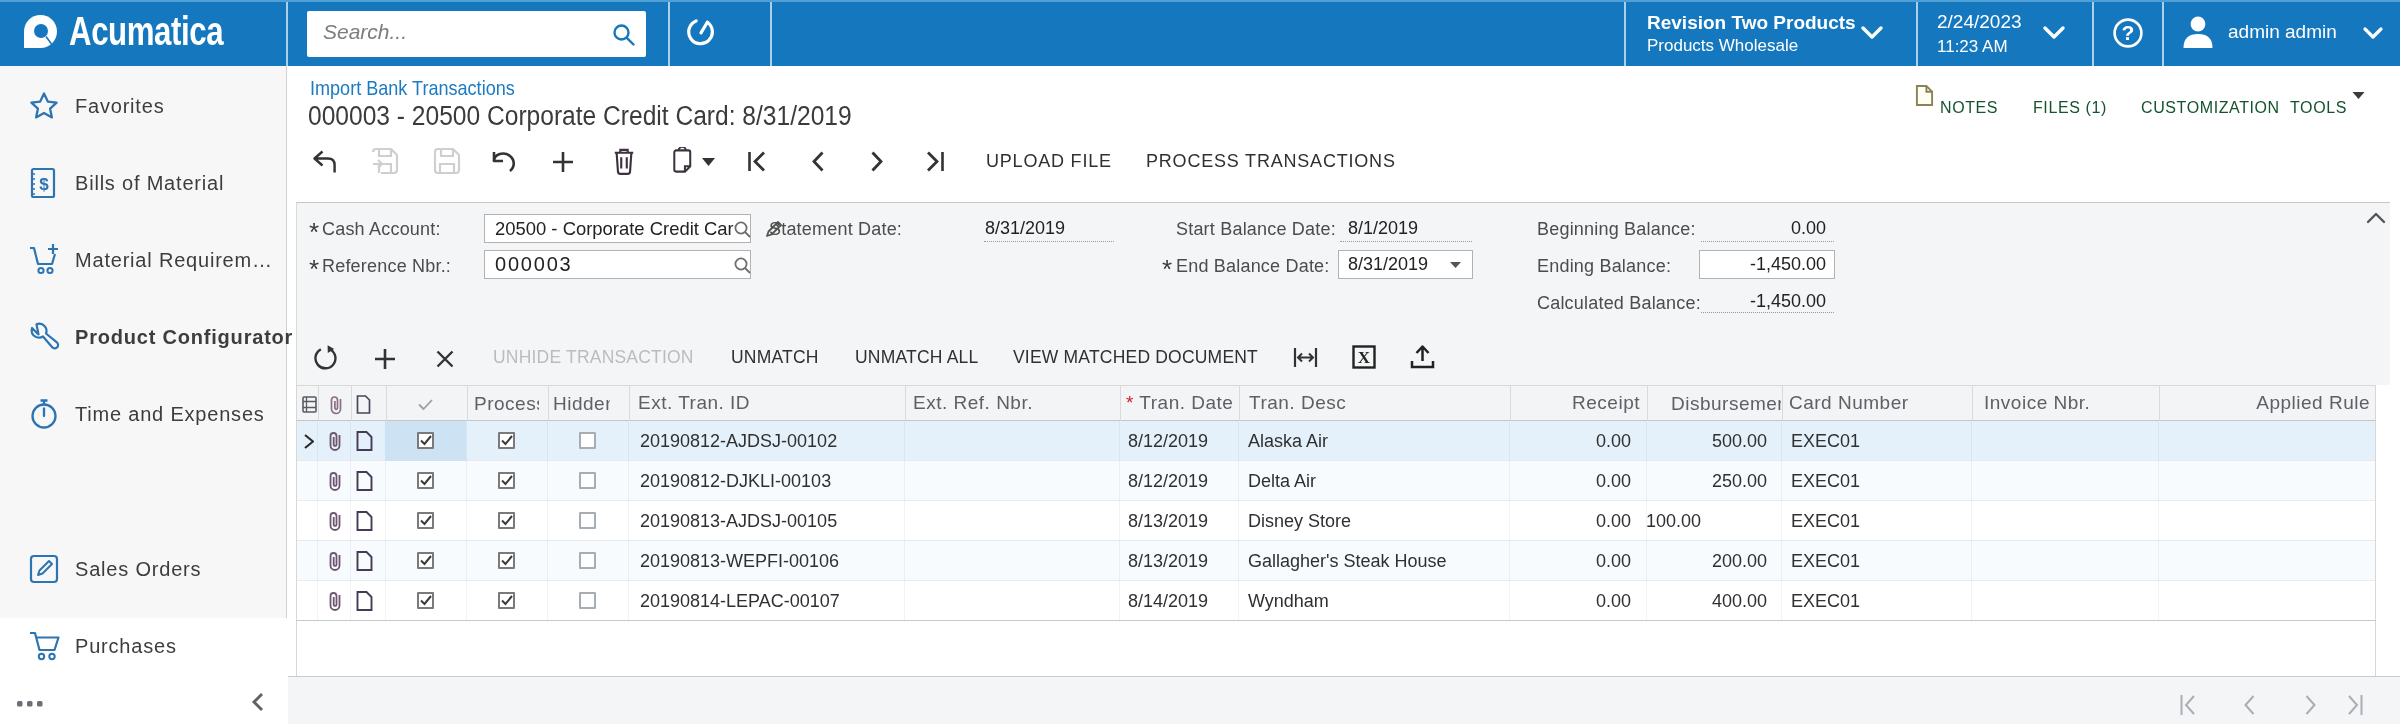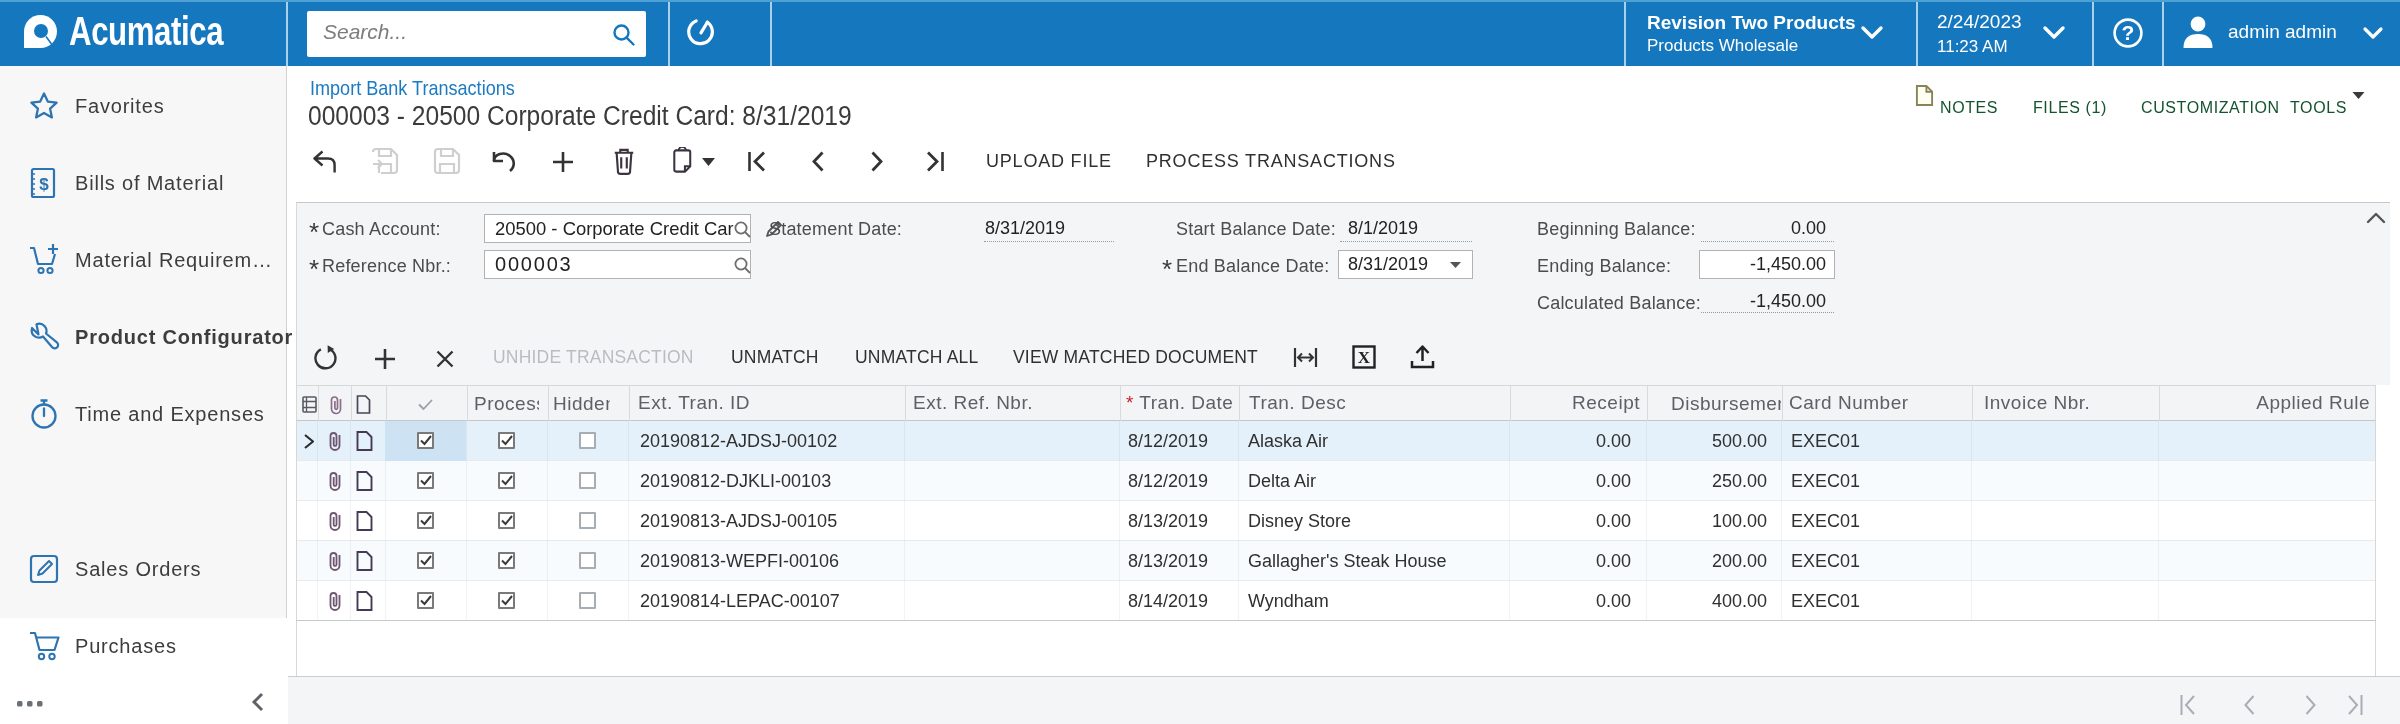--- a/index.html
+++ b/index.html
@@ -477,21 +477,21 @@
       </svg>
 <div class="cb" style="left:201px;border-color:#7a7a7a;"></div>
       <svg style="position:absolute;left:203px;top:13px;" width="14" height="13" viewBox="0 0 14 13">
         <path d="M2 6.5 L5.5 10 L12 2" fill="none" stroke="#3a3a3a" stroke-width="2"></path>
       </svg>
 <div class="cb" style="left:282px;border-color:#a6adb3;"></div>
 <div class="gcell" style="left:343px;">20190813-AJDSJ-00105</div>
 <div class="gcell" style="left:831px;">8/13/2019</div>
 <div class="gcell" style="left:951px;">Disney Store</div>
 <div class="gcell" style="left:1212px;width:122px;text-align:right;">0.00</div>
-<div class="gcell" style="left:1349px;width:121px;text-align:right;">100.00</div>
+<div class="gcell" style="left:1349px;width:121px;text-align:left;">100.00</div>
 <div class="gcell" style="left:1494px;">EXEC01</div>
 </div>
 <div class="grow" style="left:297px;top:541px;background:#f8fbfd;">
 <div class="rowline" style="left:20px;"></div>
 <div class="rowline" style="left:53px;"></div>
 <div class="rowline" style="left:88px;"></div>
 <div class="rowline" style="left:169px;"></div>
 <div class="rowline" style="left:250px;"></div>
 <div class="rowline" style="left:331px;"></div>
 <div class="rowline" style="left:607px;"></div>

